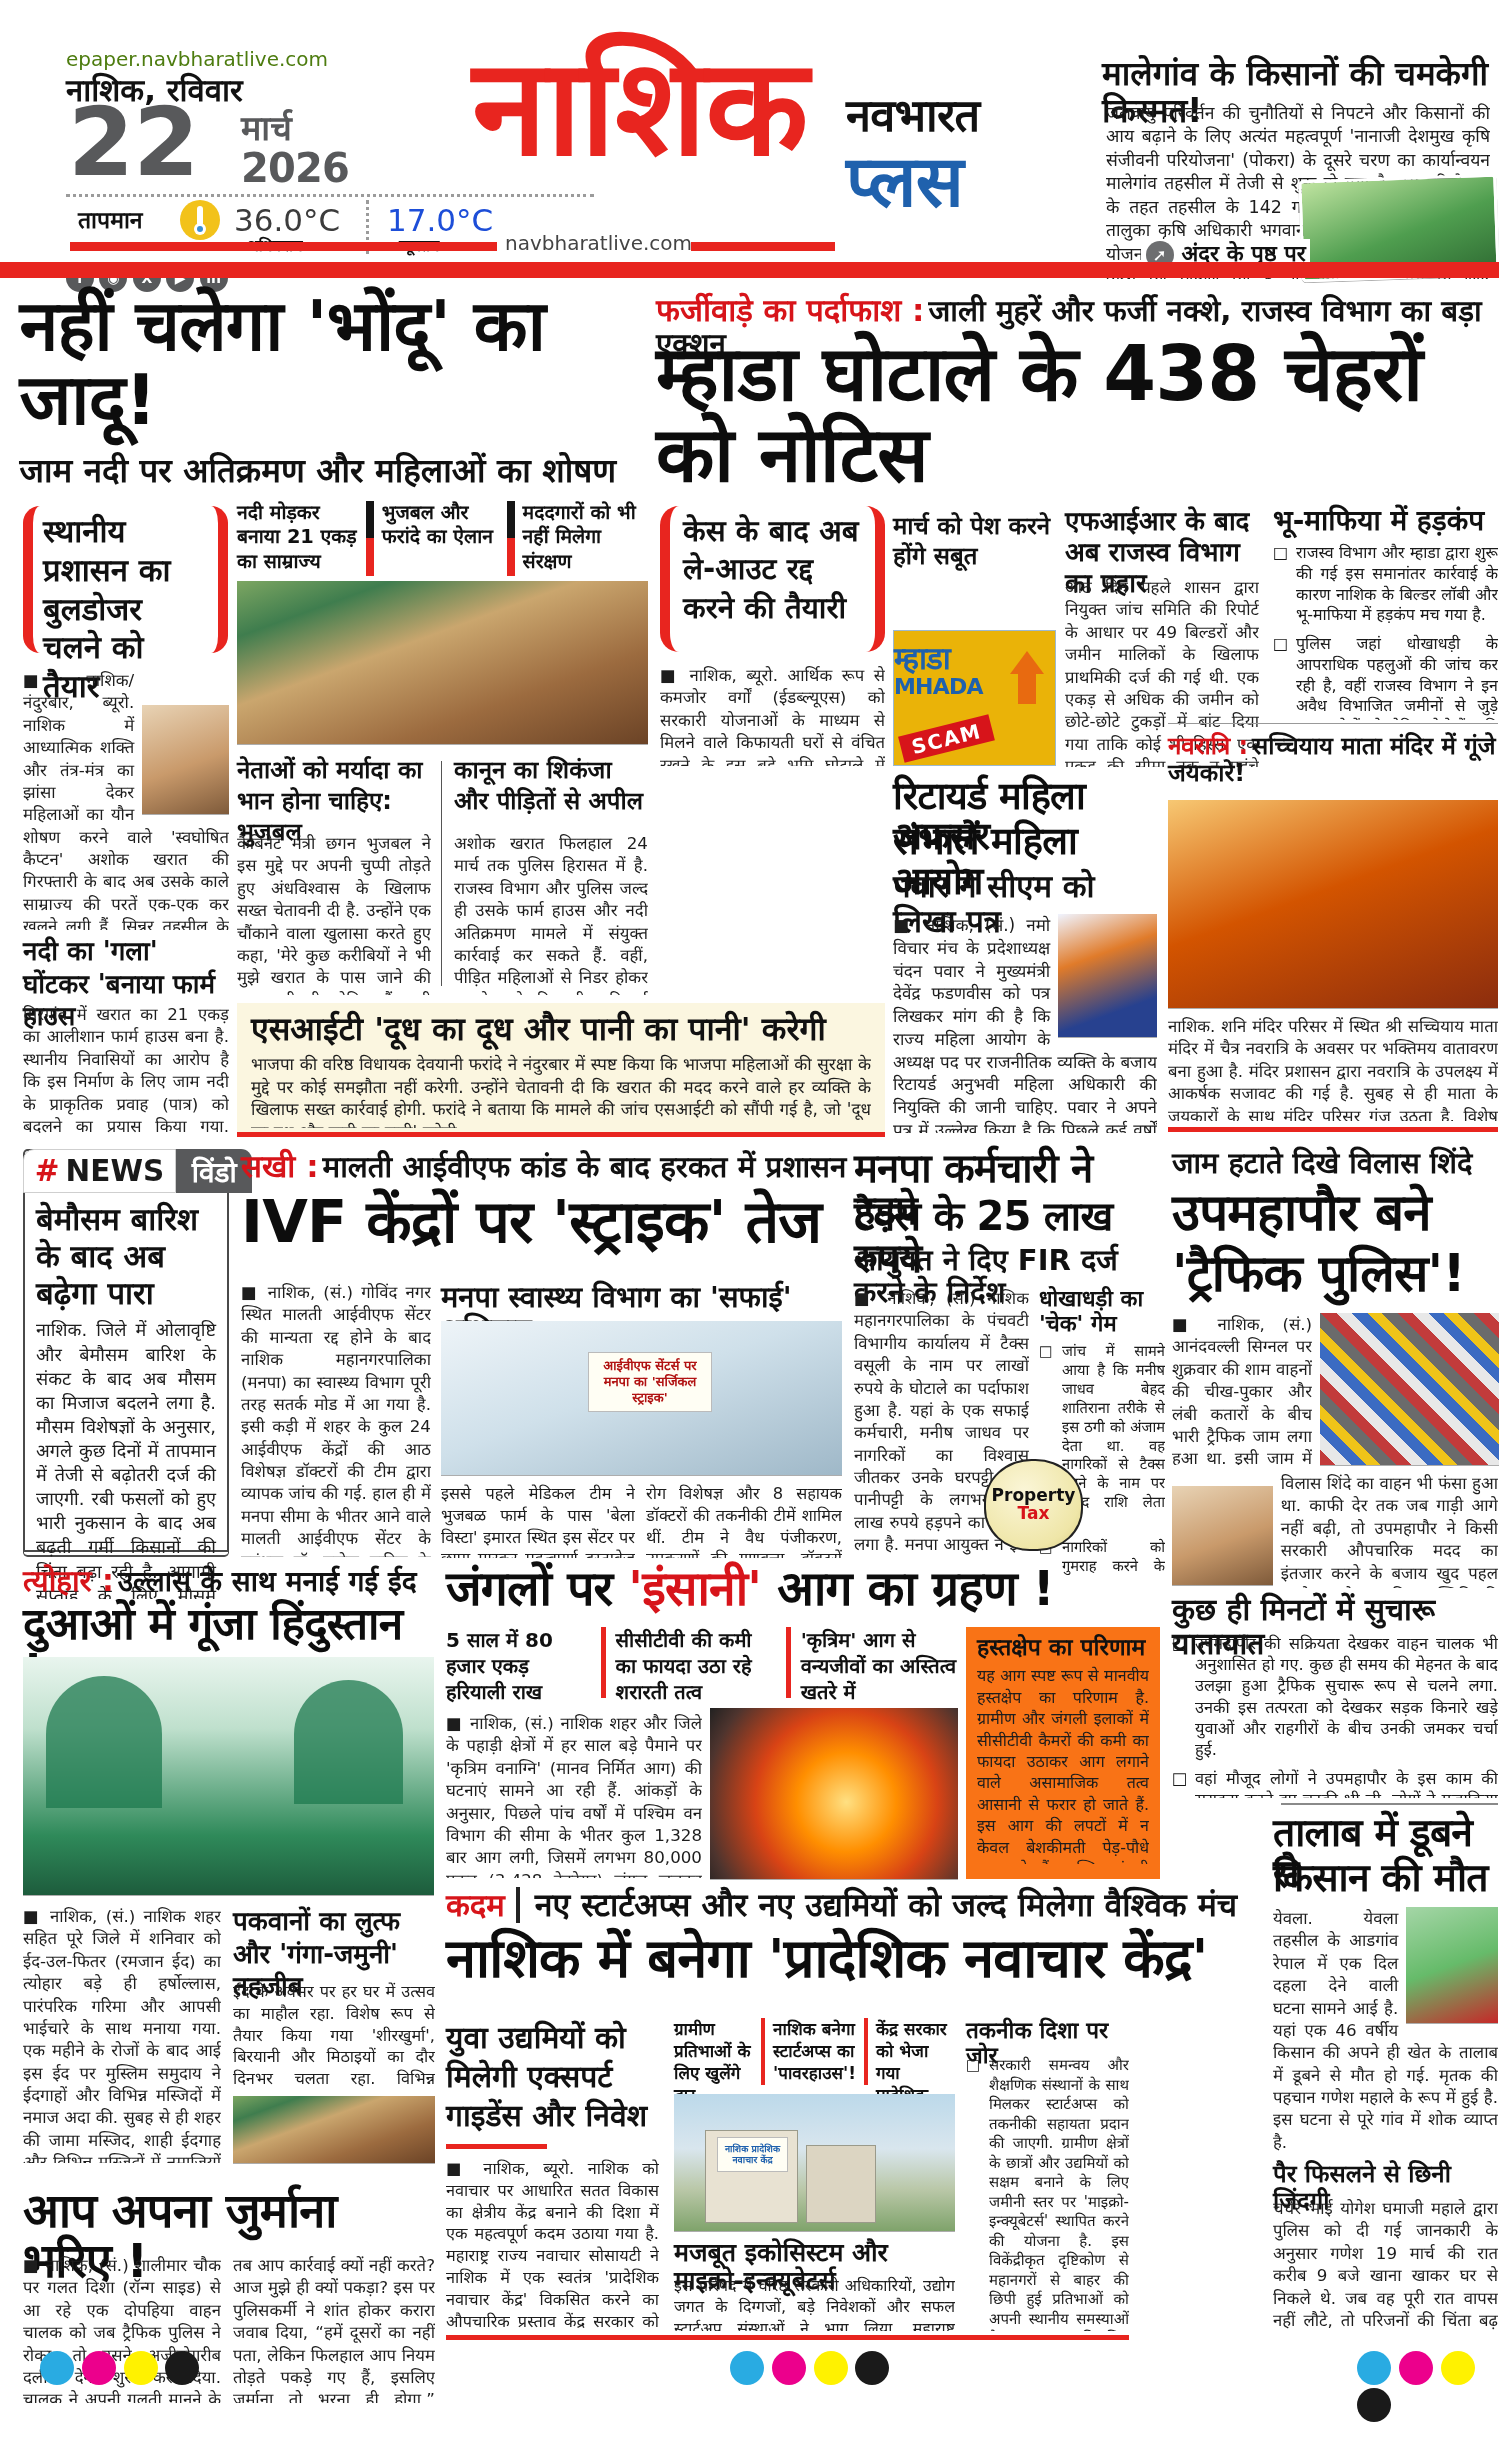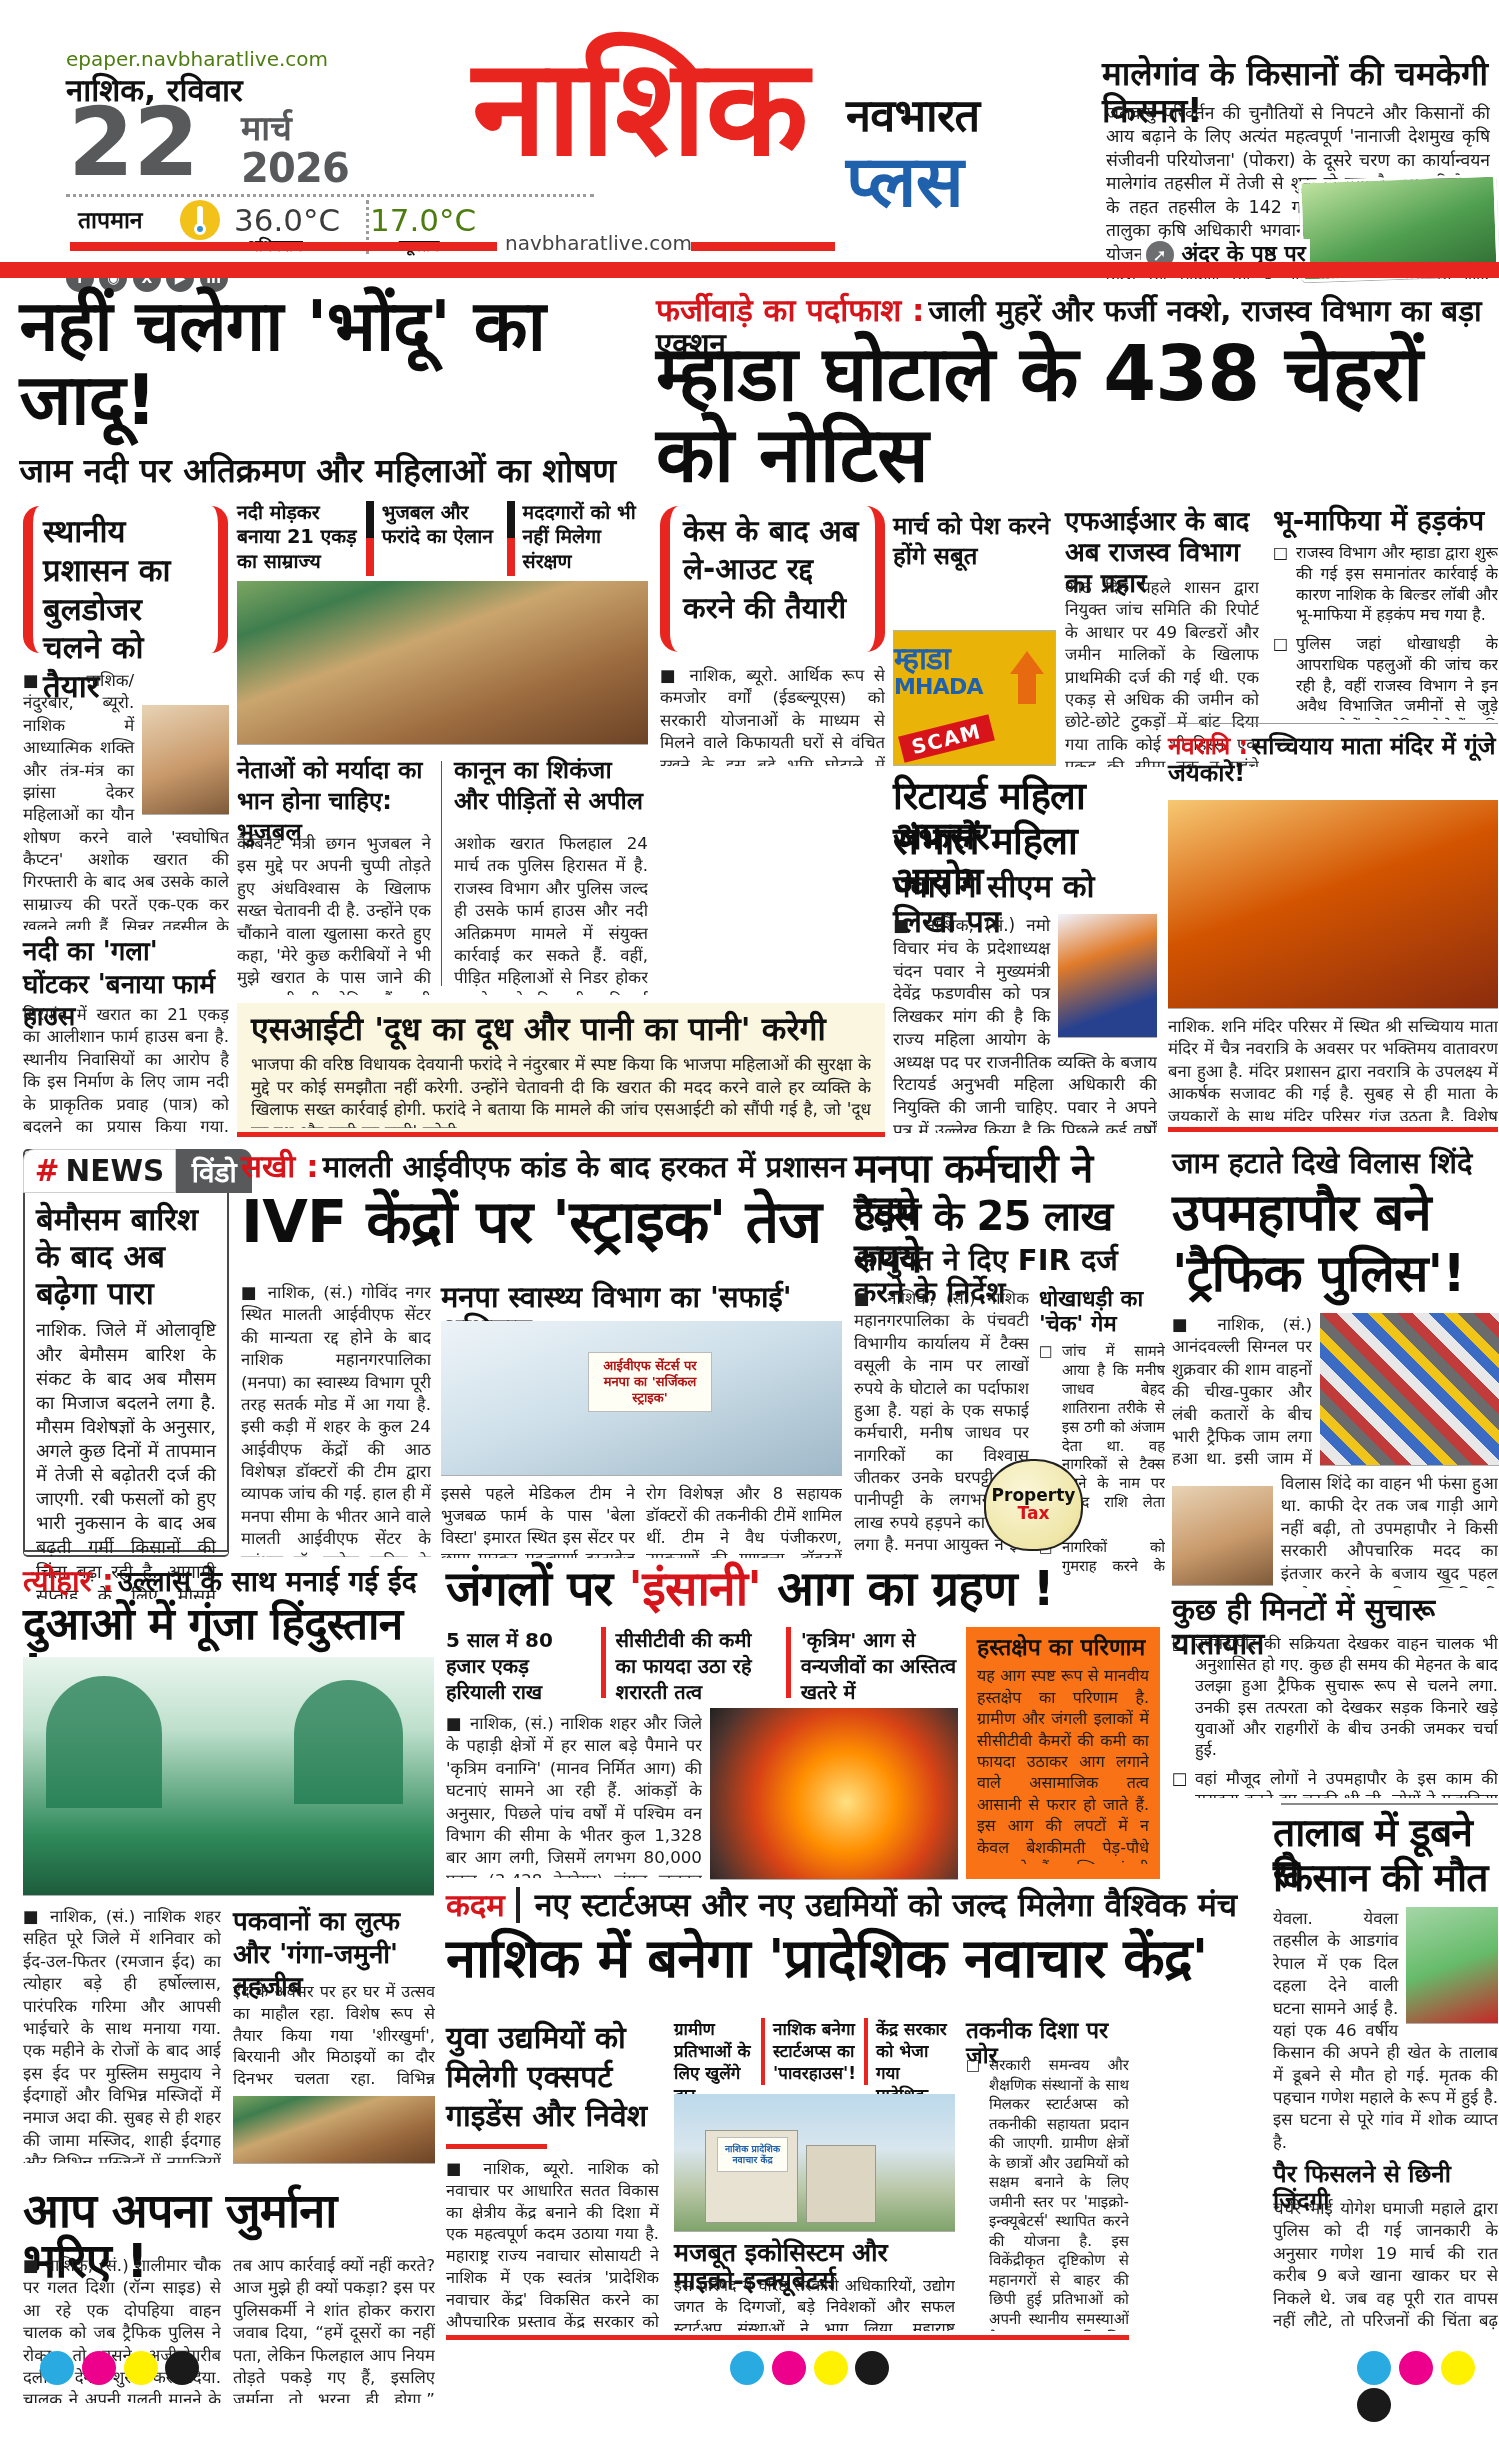--- a/index.html
+++ b/index.html
@@ -57,21 +57,21 @@
   <div class="abs" style="left:66px;top:194px;width:528px;border-top:3.1px dotted #9b9b9b"></div>
   <div class="abs hl" style="left:78px;top:208px;font-size:23px">तापमान</div>
   <div class="abs" style="left:180px;top:200px;width:40px;height:40px;border-radius:50%;background:#f2c21a">
     <div style="position:absolute;left:17px;top:6.2px;width:6.2px;height:20px;background:#fff;border-radius:3.1px"></div>
     <div style="position:absolute;left:14px;top:23px;width:12.4px;height:12.4px;background:#fff;border-radius:50%"></div>
     <div style="position:absolute;left:17px;top:26px;width:6.2px;height:6.2px;background:#3b8fd4;border-radius:50%"></div>
   </div>
   <div class="abs" style="left:234px;top:202px;font-size:31px;color:#3c3c3c">36.0°C</div>
   <div class="abs hl" style="left:247px;top:238px;font-size:15.5px">अधिकतम</div>
   <div class="abs" style="left:366px;top:200px;height:54px;border-left:3.1px dotted #9b9b9b"></div>
-  <div class="abs" style="left:370px;top:202px;font-size:31px;color:#4d7c0f">17.0°C</div>
+  <div class="abs" style="left:387px;top:202px;font-size:31px;color:#1d4ed8">17.0°C</div>
   <div class="abs hl" style="left:399px;top:238px;font-size:15.5px">न्यूनतम</div>
 
   <div class="abs" style="left:66px;top:264px">
     <span class="soc">f</span><span class="soc">◉</span><span class="soc">X</span><span class="soc">▶</span><span class="soc">in</span>
   </div>
 
   <div class="abs hvy" style="left:446px;top:37px;width:388px;font-size:134px;color:#e8251f;text-align:center">नाशिक</div>
   <div class="abs hvy" style="left:846px;top:92px;font-size:45px;color:#111">नवभारत</div>
   <div class="abs hvy blue" style="left:846px;top:144px;font-size:71px">प्लस</div>
   <div class="abs rule-red" style="left:70px;top:242px;width:427px;height:9.3px"></div>

